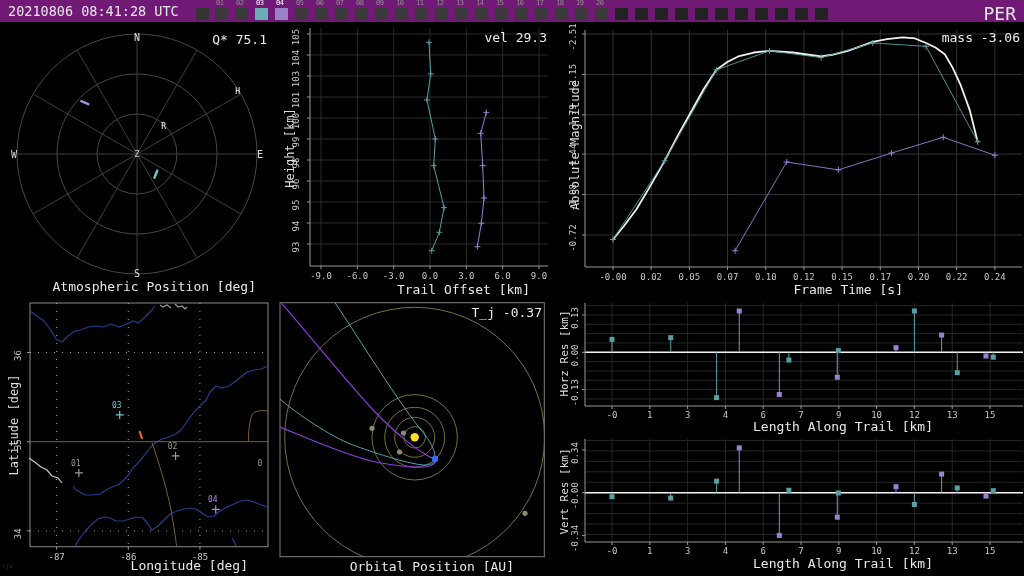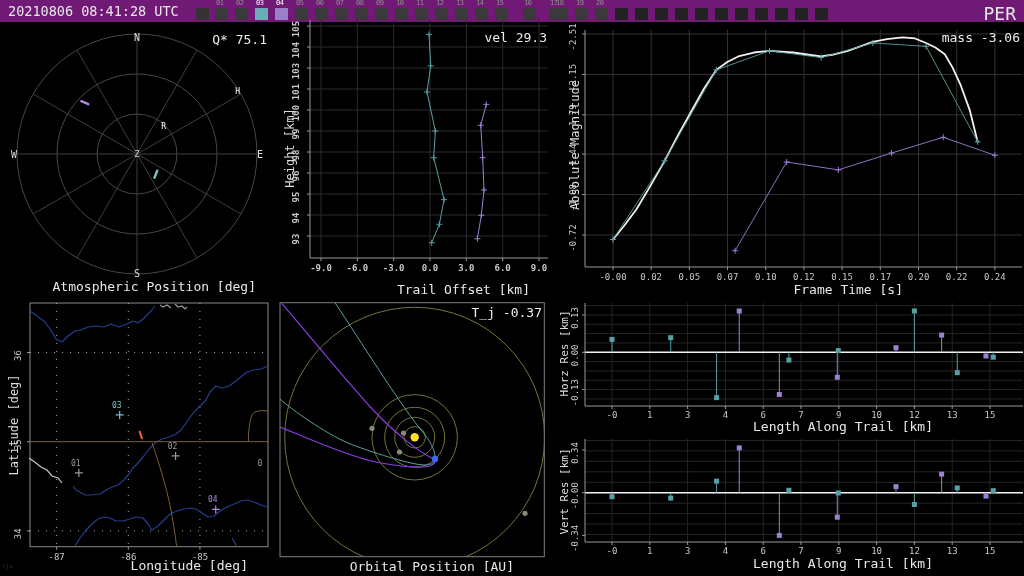--- a/index.html
+++ b/index.html
@@ -81,25 +81,25 @@
         <div class="flab">13</div>
       </div>
       <div class="fcell" style="left: 475px;">
         <div class="fsq" style="background: rgb(58, 58, 58);"></div>
         <div class="flab">14</div>
       </div>
       <div class="fcell" style="left: 495px;">
         <div class="fsq" style="background: rgb(58, 58, 58);"></div>
         <div class="flab">15</div>
       </div>
-      <div class="fcell" style="left: 515px; margin-left: 8px;">
+      <div class="fcell" style="left: 515px;">
         <div class="fsq" style="background: rgb(58, 58, 58);"></div>
         <div class="flab">16</div>
       </div>
-      <div class="fcell" style="left: 549px; text-align: right;">
+      <div class="fcell" style="left: 535px; text-align: right;">
         <div class="fsq" style="background: rgb(58, 58, 58);"></div>
         <div class="flab">17</div>
       </div>
       <div class="fcell" style="left: 555px;">
         <div class="fsq" style="background: rgb(58, 58, 58);"></div>
         <div class="flab">18</div>
       </div>
       <div class="fcell" style="left: 575px;">
         <div class="fsq" style="background: rgb(58, 58, 58);"></div>
         <div class="flab">19</div>
@@ -169,21 +169,21 @@
       <text x="137" y="133" fill="#ccc" font-size="9" font-family="&quot;DejaVu Sans Mono&quot;,monospace" text-anchor="middle">Z</text>
       <text x="237.7481138233834" y="70.04559140909527" fill="#fff" font-size="8" font-family="&quot;DejaVu Sans Mono&quot;,monospace" text-anchor="middle">H</text>
       <text x="163.6748814256255" y="105.37735166699579" fill="#fff" font-size="8" font-family="&quot;DejaVu Sans Mono&quot;,monospace" text-anchor="middle">R</text>
       <line x1="157.22315473772497" y1="146.6853621646891" x2="154.42315473772496" y2="153.6853621646891" stroke="#72c8cc" stroke-width="2.4" stroke-linecap="round"></line>
       <line x1="81.2900671219139" y1="77.1934418532509" x2="88.2900671219139" y2="80.1934418532509" stroke="#b08ae0" stroke-width="2.4" stroke-linecap="round"></line>
     </svg>
 </div>
 <div class="abs stat" style="left:140px;top:32px;width:127px;">Q* 75.1</div>
 <div class="abs cap" style="left:16px;top:279px;width:240px;">Atmospheric Position [deg]</div>
 
-<div class="abs" style="left:280px;top:16px;font-weight:bold;">
+<div class="abs" style="left:280px;top:24px;">
   <svg id="svg-trail" width="270" height="272">
       <line x1="41.010000000000005" y1="4" x2="41.010000000000005" y2="242" stroke="#2a2a2a"></line>
       <line x1="77.34" y1="4" x2="77.34" y2="242" stroke="#2a2a2a"></line>
       <line x1="113.67" y1="4" x2="113.67" y2="242" stroke="#2a2a2a"></line>
       <line x1="150" y1="4" x2="150" y2="242" stroke="#2a2a2a"></line>
       <line x1="186.32999999999998" y1="4" x2="186.32999999999998" y2="242" stroke="#2a2a2a"></line>
       <line x1="222.66" y1="4" x2="222.66" y2="242" stroke="#2a2a2a"></line>
       <line x1="258.99" y1="4" x2="258.99" y2="242" stroke="#2a2a2a"></line>
       <line x1="30" y1="10" x2="268" y2="10" stroke="#2a2a2a"></line>
       <line x1="30" y1="31" x2="268" y2="31" stroke="#2a2a2a"></line>

